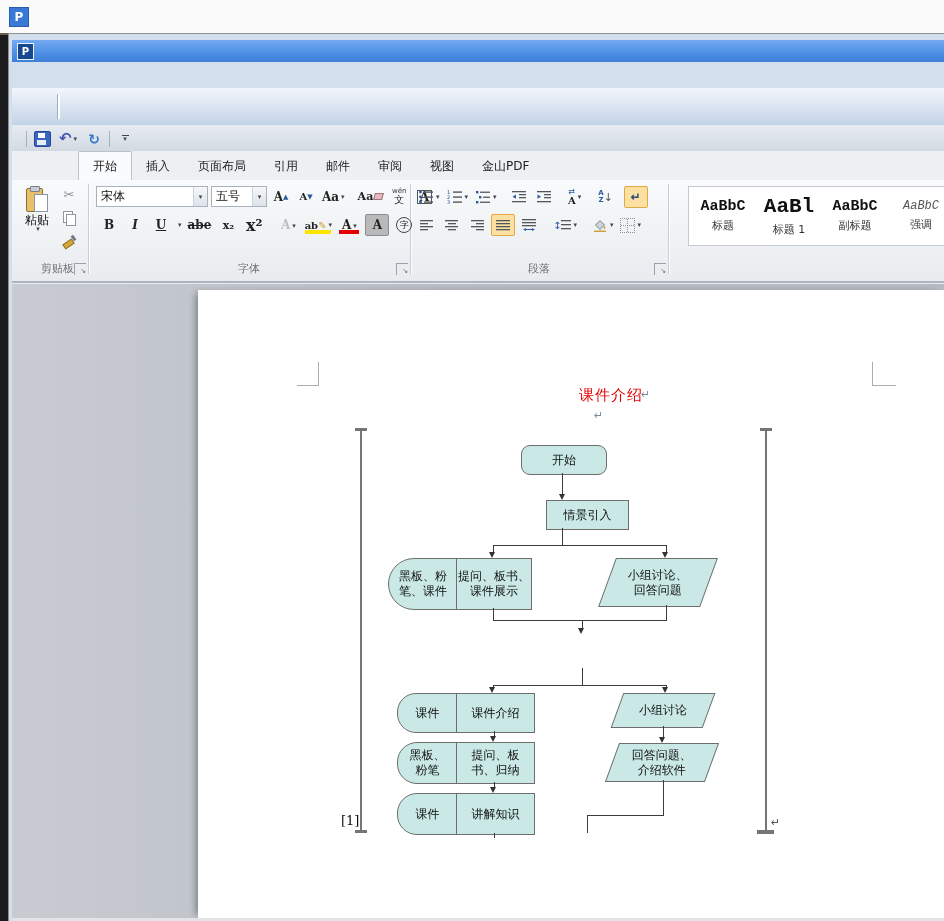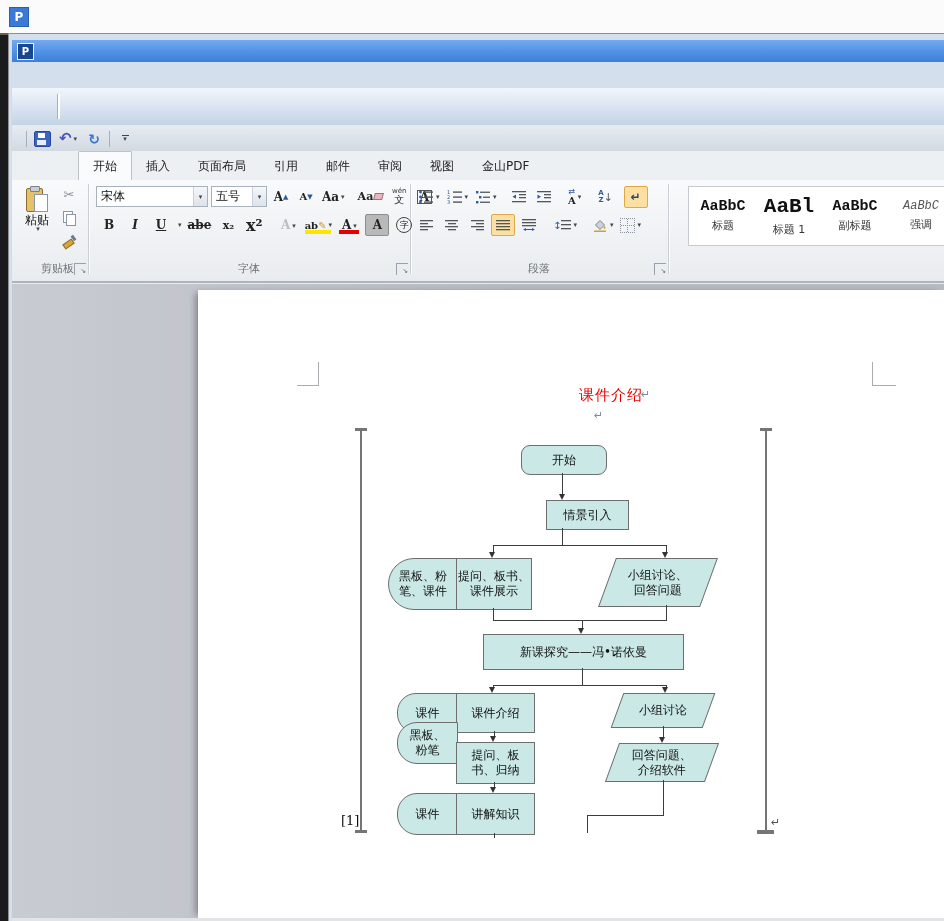--- a/index.html
+++ b/index.html
@@ -452,27 +452,26 @@
   <div class="abs node" style="left:521px;top:445px;width:84px;height:28px;border-radius:9px"><span>开始</span></div>
   <div class="abs node" style="left:546px;top:500px;width:81px;height:28px"><span>情景引入</span></div>
 
   <div class="abs node delay-l" style="left:388px;top:558px;width:68px;height:50px"><span>黑板、粉
 笔、课件</span></div>
   <div class="abs node" style="left:456px;top:558px;width:74px;height:50px"><span>提问、板书、
 课件展示</span></div>
   <div class="abs node skewed" style="left:607px;top:558px;width:100px;height:47px"><span>小组讨论、
 回答问题</span></div>
 
-  <div class="abs node" style="left:483px;top:634px;width:199px;height:34px"><span>新课探究——冯•诺依曼</span></div>
 
   <div class="abs node delay-l" style="left:397px;top:693px;width:59px;height:38px;border-top-left-radius:19px;border-bottom-left-radius:19px"><span>课件</span></div>
   <div class="abs node" style="left:456px;top:693px;width:77px;height:38px"><span>课件介绍</span></div>
   <div class="abs node skewed" style="left:617px;top:693px;width:90px;height:33px"><span>小组讨论</span></div>
 
-  <div class="abs node delay-l" style="left:397px;top:722px;width:59px;height:40px;border-top-left-radius:20px;border-bottom-left-radius:20px"><span>黑板、
+  <div class="abs node delay-l" style="left:397px;top:742px;width:59px;height:40px;border-top-left-radius:20px;border-bottom-left-radius:20px"><span>黑板、
 粉笔</span></div>
   <div class="abs node" style="left:456px;top:742px;width:77px;height:40px"><span>提问、板
 书、归纳</span></div>
   <div class="abs node skewed" style="left:612px;top:743px;width:98px;height:37px"><span>回答问题、
 介绍软件</span></div>
 
   <div class="abs node delay-l" style="left:397px;top:793px;width:59px;height:40px;border-top-left-radius:20px;border-bottom-left-radius:20px"><span>课件</span></div>
   <div class="abs node" style="left:456px;top:793px;width:77px;height:40px"><span>讲解知识</span></div>
 
   <div class="abs fl-line" style="left:562px;top:473px;width:1px;height:21px"></div>

